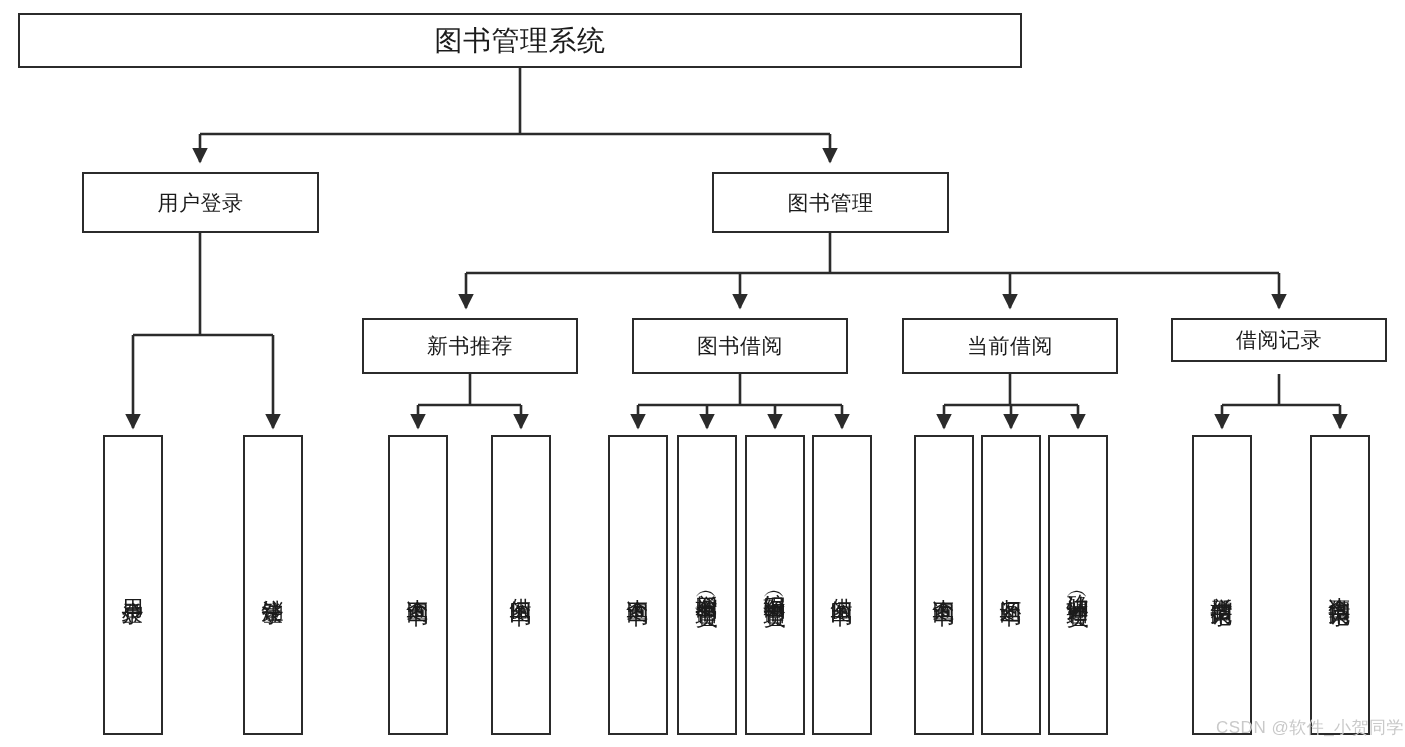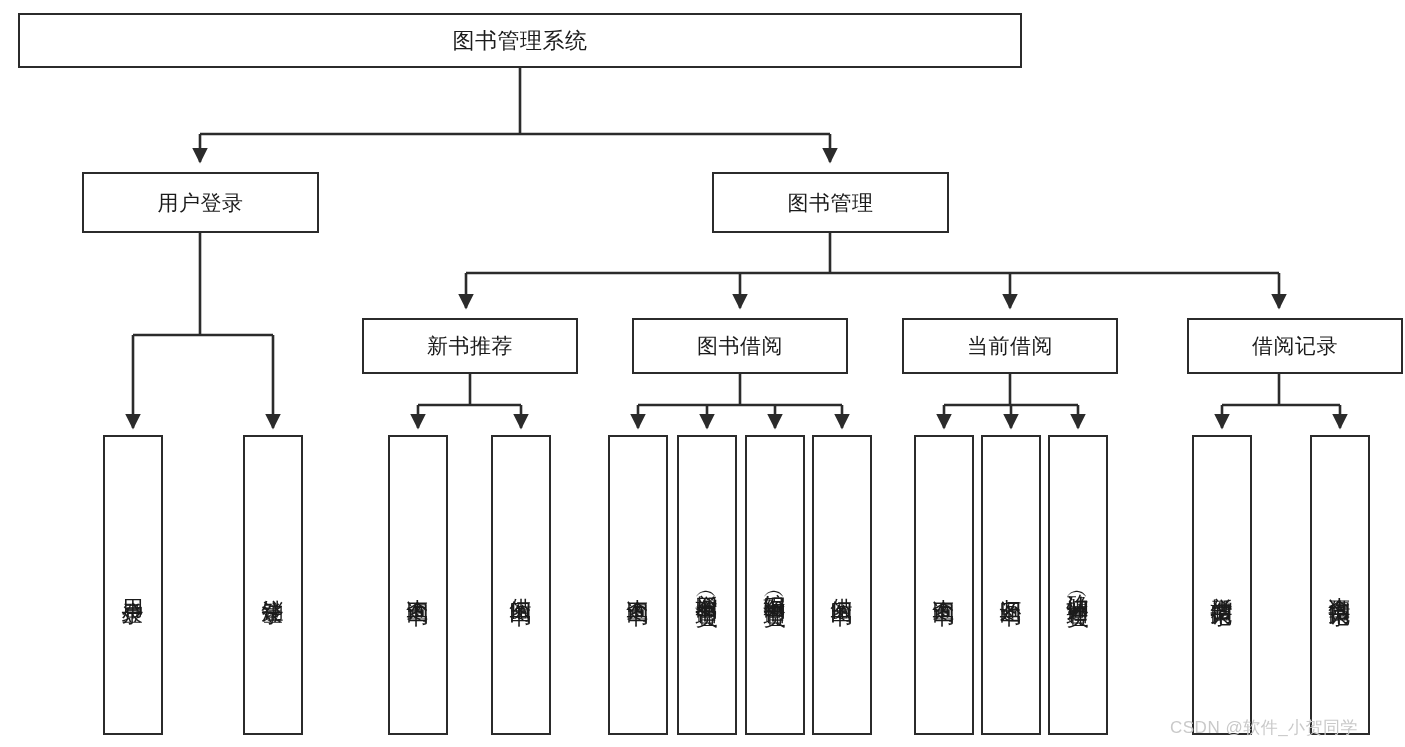--- a/index.html
+++ b/index.html
@@ -34,21 +34,21 @@
     display: flex;
     align-items: center;
     justify-content: center;
     color: #1b1b1b;
   }
   .node-h {           
     font-size: 21px;
     letter-spacing: 0.5px;
   }
   .node-root {
-    font-size: 22px;
+    font-size: 28px;
   }
   .node-v {           
     writing-mode: vertical-rl;
     text-orientation: upright;
     font-size: 22px;
     line-height: 1.05;
     letter-spacing: 2px;
     align-items: center;
     justify-content: center;
     padding: 6px 0;
@@ -135,21 +135,21 @@
 
   <div class="node node-h" style="left:632px; top:318px; width:216px; height:56px;">
     <span>图书借阅</span>
   </div>
   <div class="node node-h" style="left:362px; top:318px; width:216px; height:56px;">
     <span>新书推荐</span>
   </div>
   <div class="node node-h" style="left:902px; top:318px; width:216px; height:56px;align-items:center;">
     <span>当前借阅</span>
   </div>
-  <div class="node node-h" style="left:1171px; top:318px; width:216px; height:56px;margin-left:16px;">
+  <div class="node node-h" style="left:1171px; top:318px; width:216px; height:44px;">
     <span>借阅记录</span>
   </div>
 
   <div class="node node-v" style="left:103px; top:435px; width:60px; height:300px;">
     <span class="vtext">用户登录</span>
   </div>
   <div class="node node-v" style="left:243px; top:435px; width:60px; height:300px;">
     <span class="vtext">注销登录</span>
   </div>
 
@@ -183,15 +183,15 @@
     <span class="vtext">确认归还（管理员）</span>
   </div>
 
   <div class="node node-v" style="left:1192px; top:435px; width:60px; height:300px;">
     <span class="vtext">新增借阅记录</span>
   </div>
   <div class="node node-v" style="left:1310px; top:435px; width:60px; height:300px;">
     <span class="vtext">查询借阅记录</span>
   </div>
 
-  <div class="watermark" style="left:1170px; top:716px;">CSDN @软件_小贺同学</div>
+  <div class="watermark" style="left:1216px; top:716px;">CSDN @软件_小贺同学</div>
 
 </div>
 
 </body></html>

